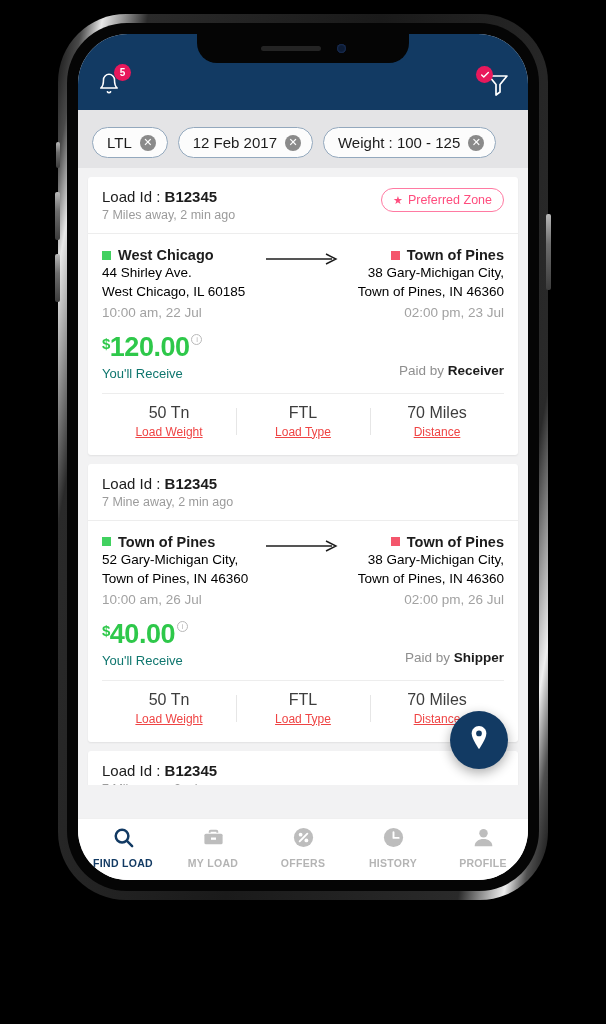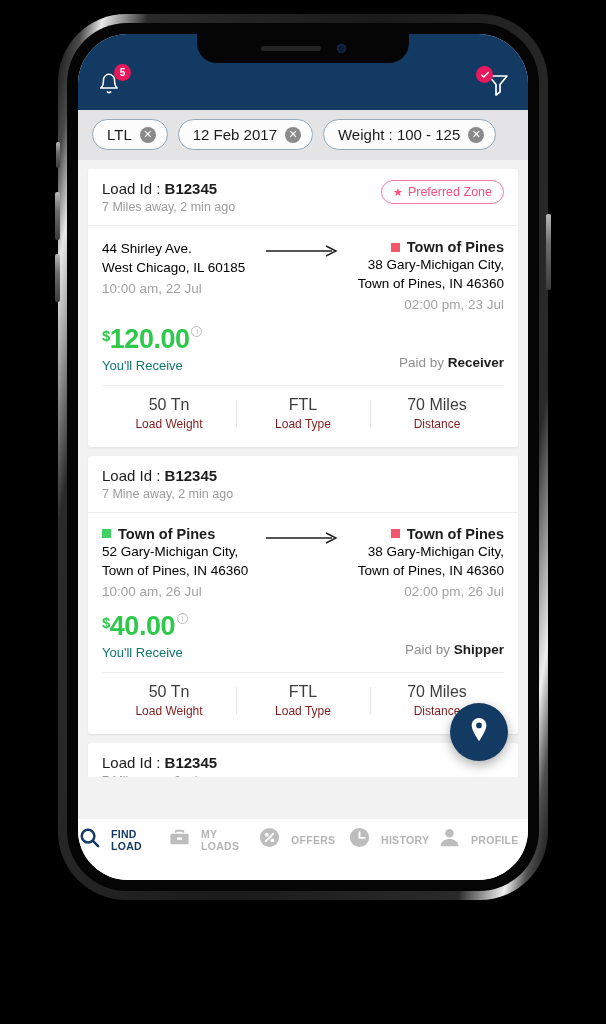--- a/index.html
+++ b/index.html
@@ -101,21 +101,21 @@
   .chips-bar {
     background: #e4e4e6; padding: 9px 0 10px 14px;
     display: flex; gap: 10px; overflow: hidden; white-space: nowrap;
   }
   .chip {
     flex: 0 0 auto;
     background: #fcfcfc; border: 1px solid #93a8bd;
     border-radius: 18px; height: 31px;
     display: flex; align-items: center; gap: 8px;
     padding: 0 11px 0 14px;
-    font-size: 15px; color: #1c1c1c;
+    font-size: 15px; color: #1c1c1c; margin-top: 8px;
   }
   .chip-x {
     width: 16px; height: 16px; border-radius: 50%;
     background: #8a8a8a; color: #fff;
     display: flex; align-items: center; justify-content: center;
     font-size: 11px; line-height: 1; flex: 0 0 auto;
   }
 
   
   .content {
@@ -184,36 +184,36 @@
   .stats {
     display: flex; border-top: 1px solid #ededed;
     margin: 0 14px; padding: 10px 0 12px 0;
   }
   .stat { flex: 1; text-align: center; position: relative; }
   .stat + .stat::before {
     content: ""; position: absolute; left: 0; top: 4px; bottom: 4px;
     width: 1px; background: #e6e6e6;
   }
   .stat-v { font-size: 16px; color: #3d3d3d; }
-  .stat-l { font-size: 12px; color: #7f1d1d; margin-top: 3px; }
+  .stat-l { font-size: 12px; color: #ef4444; margin-top: 3px; text-decoration: underline; }
 
   .fab {
     position: absolute; right: 20px; bottom: 16px;
     width: 58px; height: 58px; border-radius: 50%;
     background: #123a63; display: flex; align-items: center; justify-content: center;
     box-shadow: 0 4px 12px rgba(0,0,0,.32); z-index: 20;
   }
 
   
   .tabbar {
     position: absolute; left: 0; right: 0; bottom: 0; height: 62px;
     background: #fff; display: flex; align-items: flex-start;
     padding-top: 7px; border-top: 1px solid #f0f0f0;
   }
-  .tab { flex: 1; display: flex; flex-direction: row; align-items: center; gap: 10px; }
+  .tab { flex: 1; display: flex; flex-direction: column; align-items: center; gap: 4px; }
   .tab-label { font-size: 10.5px; letter-spacing: .3px; color: #b4b4b4; font-weight: bold; }
   .tab.active .tab-label { color: #123a63; }
 </style>
 </head>
 <body>
 
 <div class="stage">
   <div class="phone">
     <div class="btn-side btn-silent"></div>
     <div class="btn-side btn-volup"></div>
@@ -279,20 +279,24 @@
                 <div class="load-sub">7 Miles away, 2 min ago</div>
               </div>
               <div class="pref-zone">
                 <span class="pref-star">★</span>
                 <span>Preferred Zone</span>
               </div>
             </div>
 
             <div class="route">
               <div class="leg from">
+                <div class="leg-title">
+                  <span class="dot green"></span>
+                  <span>West Chicago</span>
+                </div>
                 <div class="leg-line">44 Shirley Ave.</div>
                 <div class="leg-line">West Chicago, IL 60185</div>
                 <div class="leg-time">10:00 am, 22 Jul</div>
               </div>
               <div class="arrow">
                 <svg width="74" height="12" viewBox="0 0 74 12" fill="none" stroke="#1c1c1c" stroke-width="1.4">
                   <line x1="0" y1="6" x2="66" y2="6"></line>
                   <polyline points="60,1 70,6 60,11" fill="none"></polyline>
                 </svg>
               </div>
@@ -431,21 +435,21 @@
           </div>
 
           <div class="tab">
             <span>
               <svg width="23" height="23" viewBox="0 0 24 24" fill="#bdbdbd">
                 <path d="M9 4h6a2 2 0 0 1 2 2v1h-2V6H9v1H7V6a2 2 0 0 1 2-2z"></path>
                 <rect x="2.5" y="8" width="19" height="11" rx="1.6"></rect>
                 <rect x="9.4" y="12" width="5.2" height="2.4" fill="#ffffff"></rect>
               </svg>
             </span>
-            <span class="tab-label">MY LOADS</span>
+            <span class="tab-label">MY LOAD</span>
           </div>
 
           <div class="tab">
             <span>
               <svg width="23" height="23" viewBox="0 0 24 24">
                 <circle cx="12" cy="12" r="10" fill="#bdbdbd"></circle>
                 <line x1="8" y1="16" x2="16" y2="8" stroke="#ffffff" stroke-width="2" stroke-linecap="round"></line>
                 <circle cx="9" cy="9" r="2" fill="#ffffff"></circle>
                 <circle cx="15" cy="15" r="2" fill="#ffffff"></circle>
               </svg>

